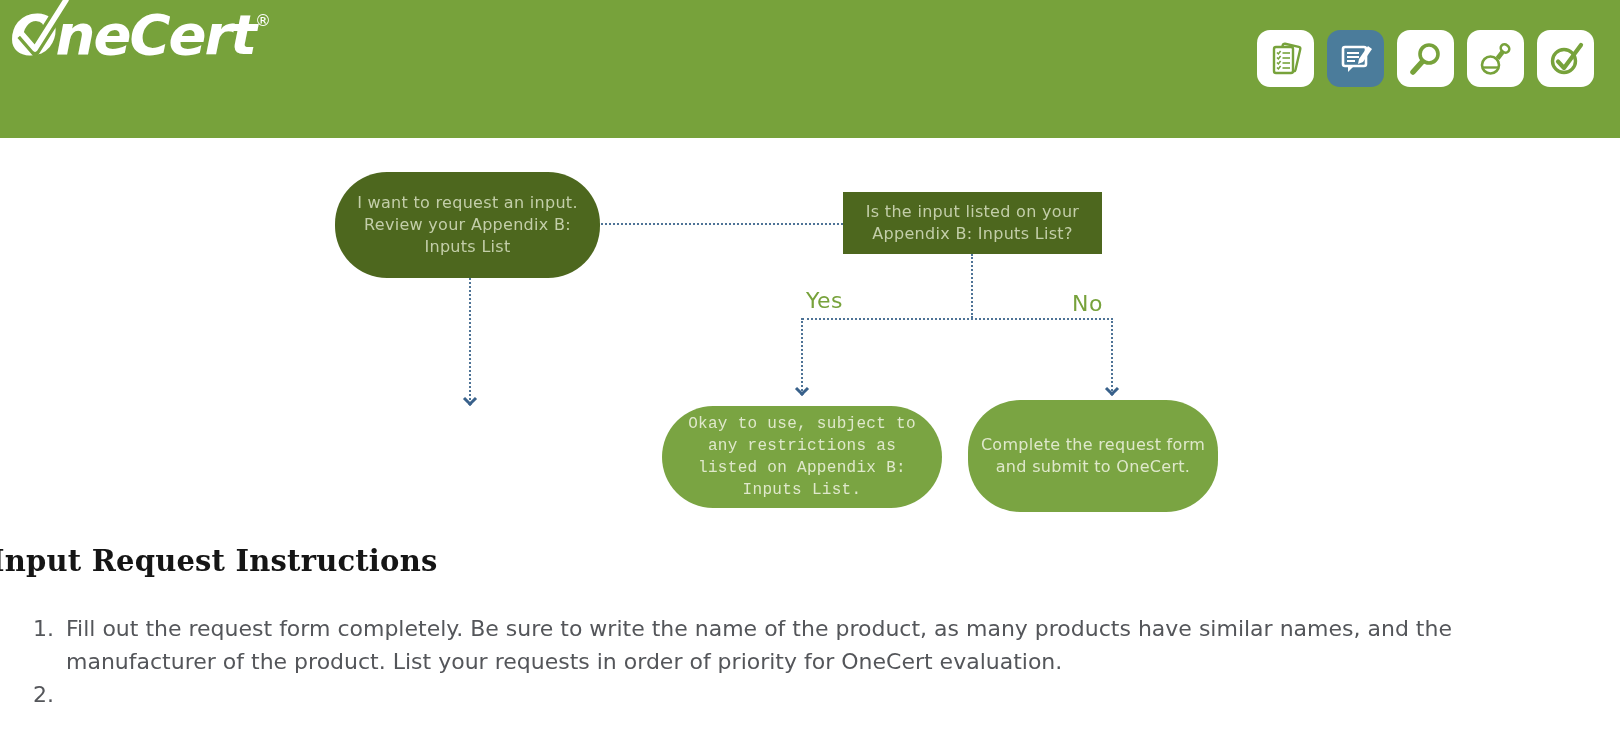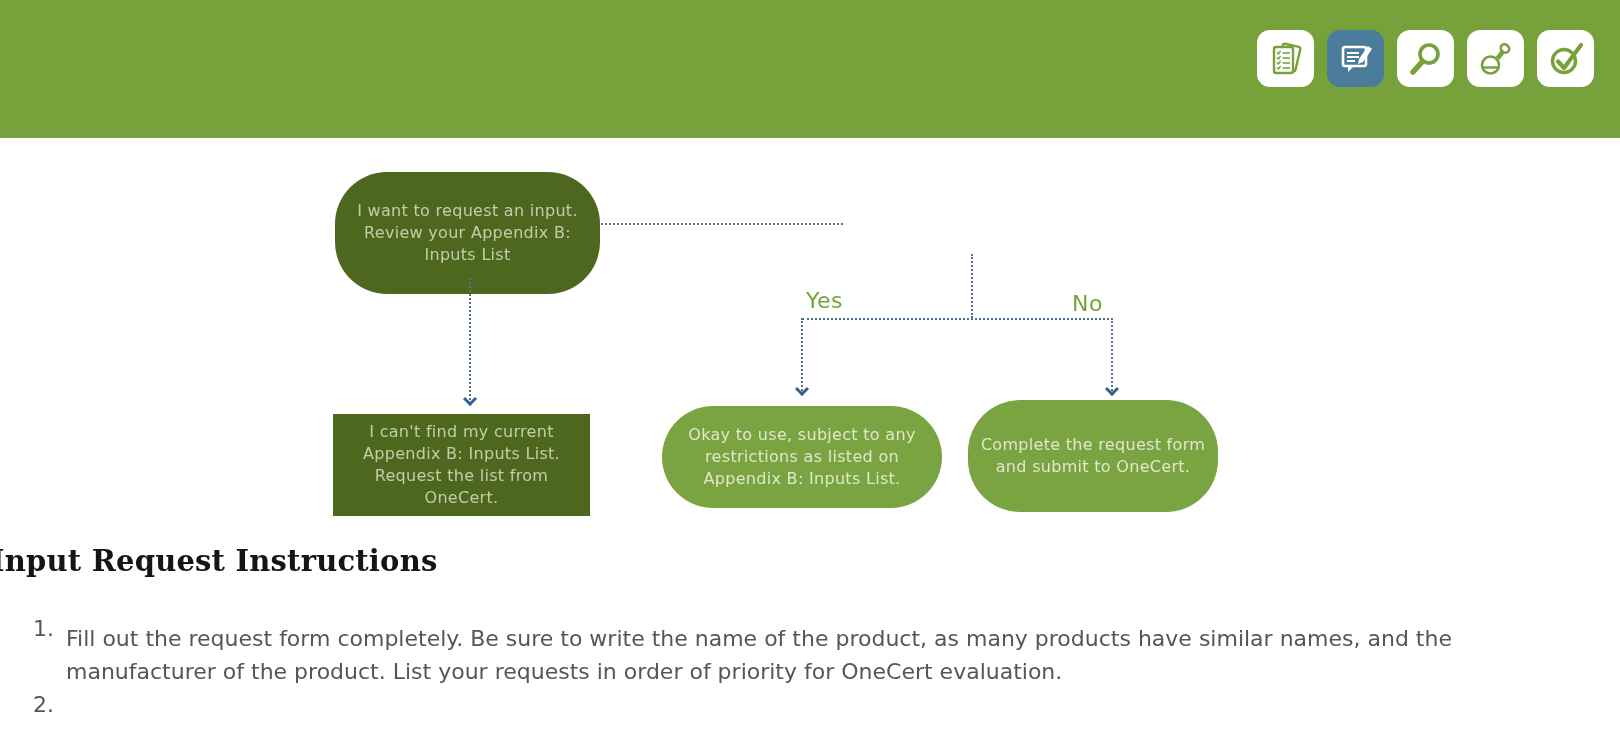--- a/index.html
+++ b/index.html
@@ -23,24 +23,24 @@
   .tile.active { background:#4B7C9B; }
 
   
   .flow { position:absolute; left:0; top:138px; width:1620px; height:402px; }
   .node { position:absolute; display:flex; align-items:center; justify-content:center;
           text-align:center; font-size:16px; line-height:1.38; letter-spacing:.3px; }
   .node.dark  { background:#4D671E; color:#C3CEA9; }
   .node.light { background:#7AA442; color:#DFE8CB; }
   .pill { border-radius:52px; }
 
-  .n-start    { left:335px; top:34px;  width:265px; height:122px; padding:0 11px; }
+  .n-start    { left:335px; top:34px;  width:265px; height:106px; padding:0 11px; }
   .n-question { left:843px; top:54px;  width:259px; height:62px;  padding:0 7px; }
   .n-cantfind { left:333px; top:276px; width:257px; height:102px; padding:0 11px; }
-  .n-okay     { left:662px; top:268px; width:280px; height:102px; padding:12px 19px; }
+  .n-okay     { left:662px; top:268px; width:280px; height:102px; padding:12px 19px;font-family:Liberation Mono, monospace; }
   .n-complete { left:968px; top:262px; width:250px; height:112px; padding:0 9px; }
 
   .dot-h { position:absolute; height:0; border-top:2px dotted #4E7396; }
   .dot-v { position:absolute; width:0; border-left:2px dotted #4E7396; }
   .c-ab   { left:601px;  top:85px;  width:242px; }
   .c-a-dn { left:469px;  top:140px; height:122px; }
   .c-b-dn { left:971px;  top:116px; height:64px; }
   .c-split{ left:802px;  top:180px; width:311px; }
   .c-yes  { left:801px;  top:180px; height:76px; }
   .c-no   { left:1111px; top:180px; height:76px; }
@@ -57,31 +57,38 @@
   .lbl-no  { left:1072px; top:153px; }
 
   
   .instructions { position:absolute; left:0; top:540px; width:1620px; }
   .instr-heading { position:absolute; left:-9px; top:4px; font-family:"DejaVu Serif", serif;
                    font-weight:bold; font-size:29px; color:#151515; letter-spacing:.2px; }
   .instr-list { position:absolute; left:0; top:72px; width:1620px; color:#54565A;
                 font-size:22px; line-height:33px; }
   .li { display:flex; padding-left:33px; }
   .num { width:33px; flex:none; }
-  .txt { width:1455px;margin-top:10px; }
+  .txt { width:1455px; }
   sup { font-size:13px; line-height:0; vertical-align:9px; }
 
   svg { display:block; }
 </style>
 </head>
 <body>
 
 <div class="page">
 
   <header class="header">
+    <div class="logo">
+      <span class="logo-text">OneCert</span><span class="logo-reg">®</span>
+      <svg class="logo-check" width="58" height="62" viewBox="0 0 58 62">
+        <polyline points="10,40 23,55 54,6" fill="none" stroke="#77A23B" stroke-width="12" stroke-linecap="butt"></polyline>
+        <polyline points="10,40 23,55 54,6" fill="none" stroke="#ffffff" stroke-width="5.5" stroke-linecap="round" stroke-linejoin="round"></polyline>
+      </svg>
+    </div>
 
     <div class="icon-row">
       <div class="tile">
         <span>
           <svg width="36" height="36" viewBox="0 0 36 36">
             <g transform="rotate(13 21 17)">
               <rect x="12" y="4" width="18" height="25" rx="2" fill="#fff" stroke="#77A23B" stroke-width="2.4"></rect>
             </g>
             <rect x="6" y="6" width="19" height="26" rx="2" fill="#fff" stroke="#77A23B" stroke-width="2.4"></rect>
             <g stroke="#77A23B" stroke-width="1.6" fill="none">
@@ -139,38 +146,38 @@
           </svg>
         </span>
       </div>
     </div>
   </header>
 
   <section class="flow">
 
     <div class="node dark pill n-start">I want to request an input. Review your Appendix B: Inputs List</div>
 
+    <div class="node dark n-question">Is the input listed on your Appendix B: Inputs List?</div>
 
     <div class="dot-h c-ab"></div>
     <div class="dot-v c-a-dn"></div>
     <div class="arr a-left"></div>
 
     <div class="dot-v c-b-dn"></div>
     <div class="dot-h c-split"></div>
 
     <div class="branch-label lbl-yes">Yes</div>
     <div class="branch-label lbl-no">No</div>
 
     <div class="dot-v c-yes"></div>
     <div class="arr a-yes"></div>
 
     <div class="dot-v c-no"></div>
     <div class="arr a-no"></div>
 
-    <div class="node dark n-cantfind">I can't find my current Appendix B: Inputs List. Request the list from OneCert.</div>
 
     <div class="node light pill n-okay">Okay to use, subject to any restrictions as listed on Appendix B: Inputs List.</div>
 
     <div class="node light pill n-complete">Complete the request form and submit to OneCert.</div>
   </section>
 
   <section class="instructions">
     <h2 class="instr-heading">Input Request Instructions</h2>
 
     <div class="instr-list">

